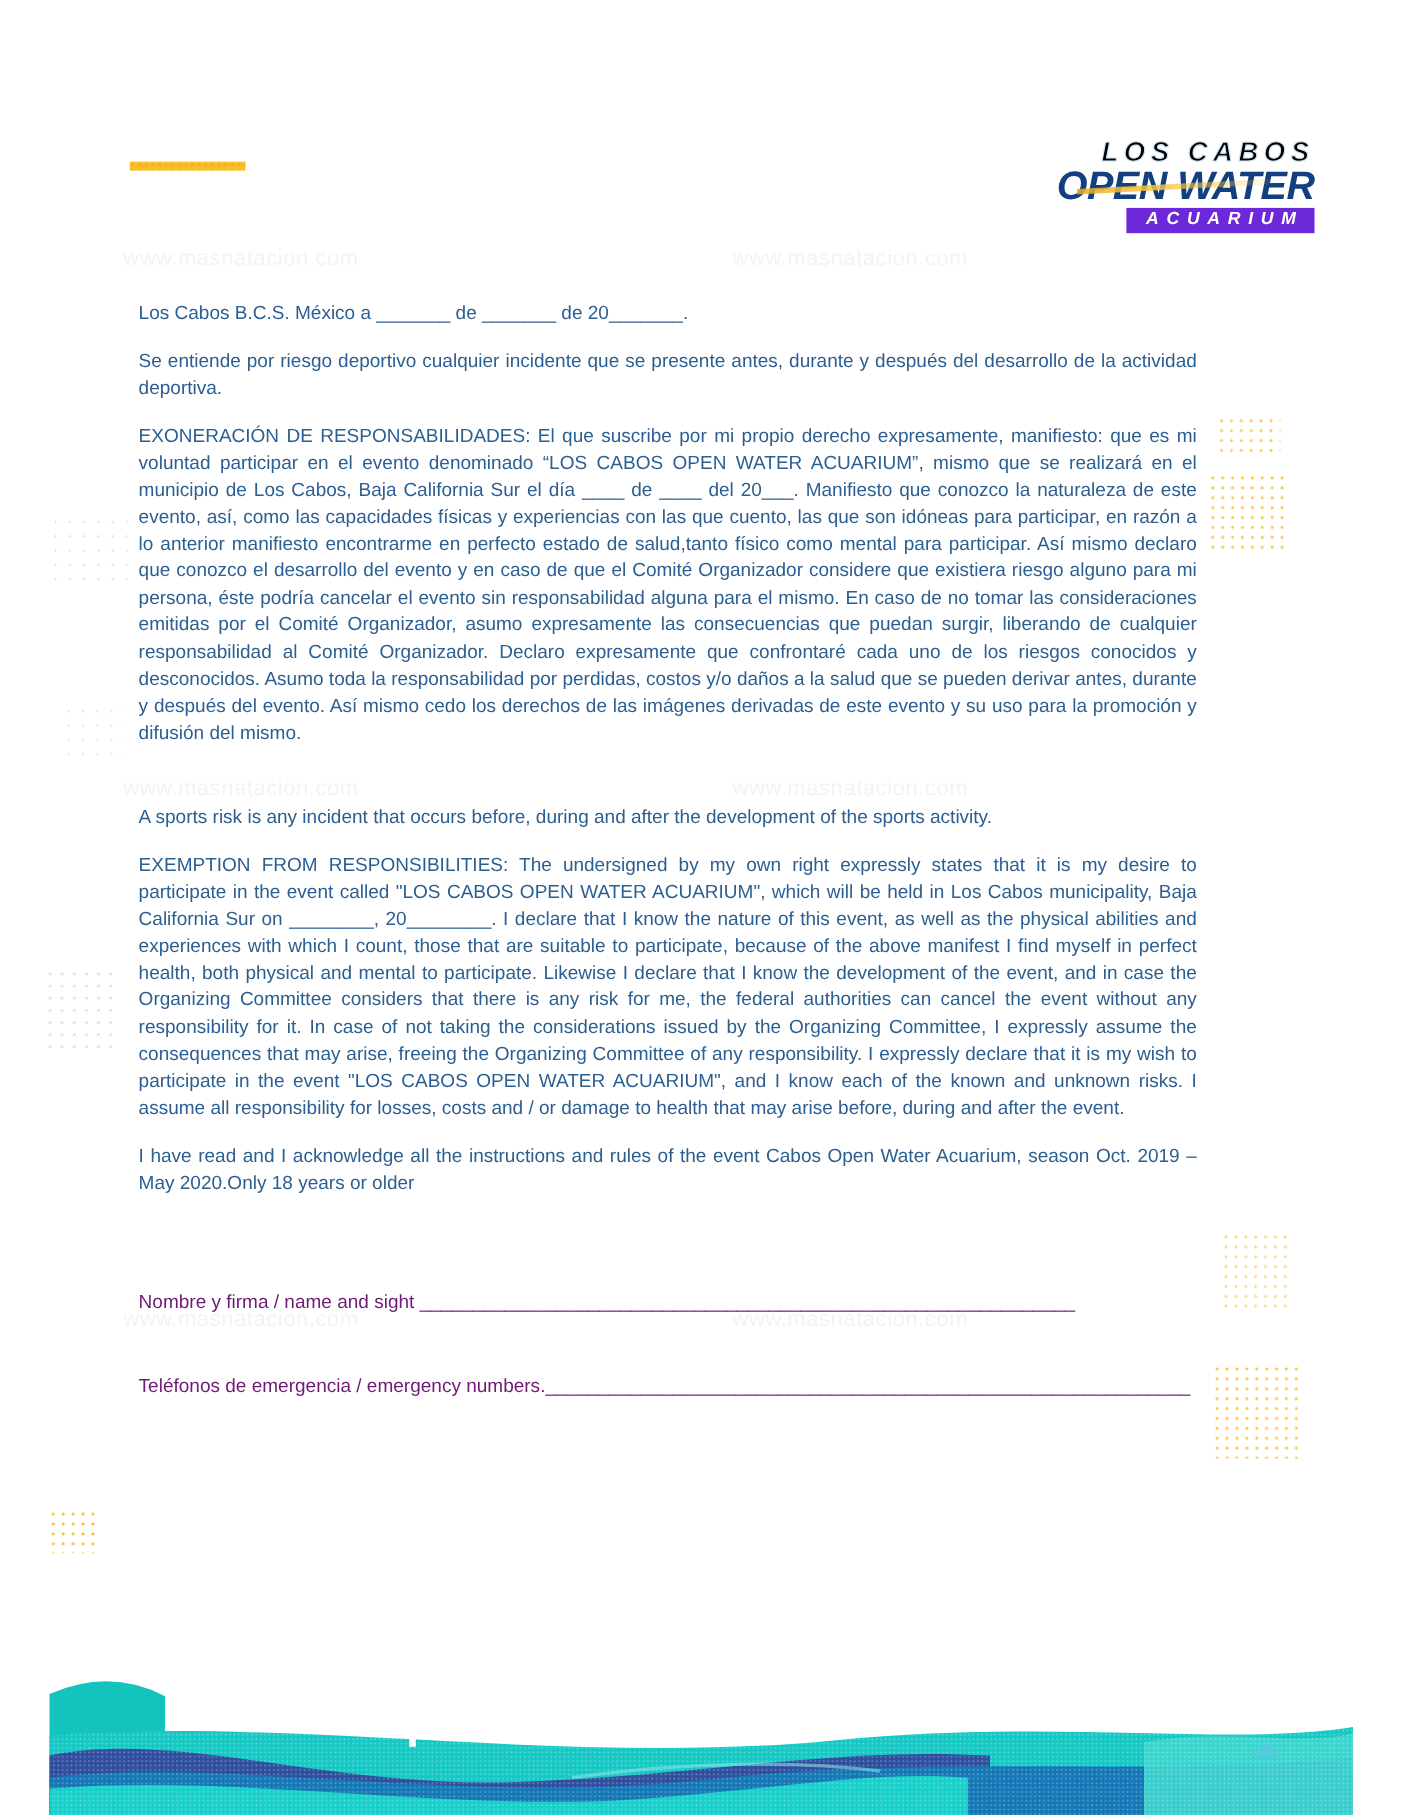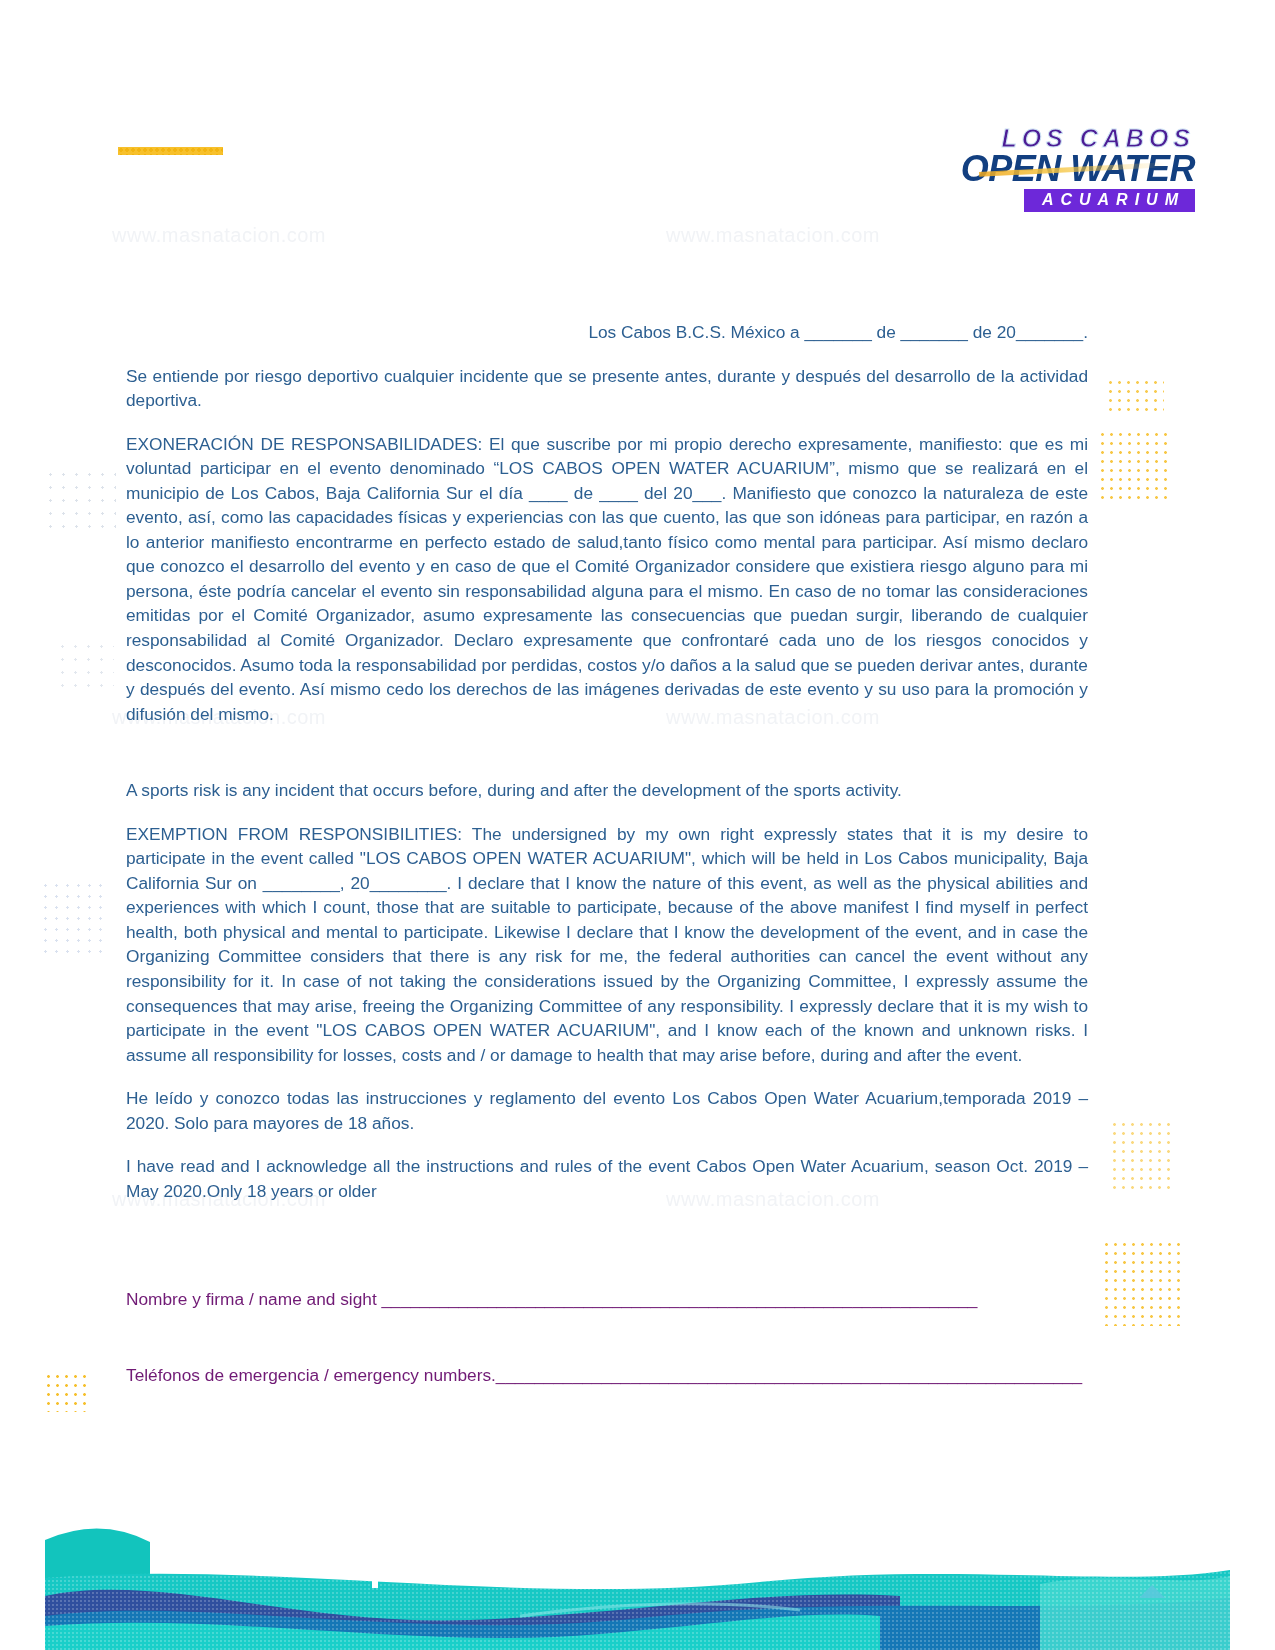--- a/index.html
+++ b/index.html
@@ -41,21 +41,21 @@
   
   #logo {
     position:absolute; right:80px; top:126px;
     width:245px; height:82px;
     text-align:right;
   }
   #logo .los-cabos {
     font-family:"Liberation Sans", sans-serif;
     font-weight:bold; font-style:italic;
     font-size:25px; letter-spacing:5px;
-    color:#4c1d95;
+    color:#000000;
     -webkit-text-stroke:1px #cfe4f5;
     text-shadow:0 0 0 #e9f3fb;
     line-height:1;
     margin:0 0 1px 0;
   }
   #logo .open-water {
     font-weight:bold; font-style:italic;
     font-size:36px; letter-spacing:-0.5px;
     color:#123f80;
     line-height:0.95;
@@ -99,21 +99,21 @@
     width:962px;
   }
   p.doc {
     margin:0 0 19px 0;
     font-size:17.3px;
     line-height:1.42;
     color:#2c5f91;
     text-align:justify;
     text-justify:inter-word;
   }
-  p.doc.nojust { text-align:right;margin-top:48px; }
+  p.doc.nojust { text-align:left; }
   .datline { margin-bottom:41px; }
 
   .sigblock { margin-top:84px; }
   .sigrow {
     font-size:17.3px; line-height:1.42; color:#701a75;
     margin-bottom:51px; white-space:nowrap;
   }
 
   
   #footer { position:absolute; left:0; bottom:0; width:1275px; height:230px; }
@@ -170,21 +170,20 @@
 
   <p class="doc nojust datline">Los Cabos B.C.S. México a _______ de _______ de 20_______.</p>
 
   <p class="doc">Se entiende por riesgo deportivo cualquier incidente que se presente antes, durante y después del desarrollo de la actividad deportiva.</p>
   <p class="doc">EXONERACIÓN DE RESPONSABILIDADES: El que suscribe por mi propio derecho expresamente, manifiesto: que es mi voluntad participar en el evento denominado “LOS CABOS OPEN WATER ACUARIUM”, mismo que se realizará en el municipio de Los Cabos, Baja California Sur el día ____ de ____ del 20___. Manifiesto que conozco la naturaleza de este evento, así, como las capacidades físicas y experiencias con las que cuento, las que son idóneas para participar, en razón a lo anterior manifiesto encontrarme en perfecto estado de salud,tanto físico como mental para participar. Así mismo declaro que conozco el desarrollo del evento y en caso de que el Comité Organizador considere que existiera riesgo alguno para mi persona, éste podría cancelar el evento sin responsabilidad alguna para el mismo. En caso de no tomar las consideraciones emitidas por el Comité Organizador, asumo expresamente las consecuencias que puedan surgir, liberando de cualquier responsabilidad al Comité Organizador. Declaro expresamente que confrontaré cada uno de los riesgos conocidos y desconocidos. Asumo toda la responsabilidad por perdidas, costos y/o daños a la salud que se pueden derivar antes, durante y después del evento. Así mismo cedo los derechos de las imágenes derivadas de este evento y su uso para la promoción y difusión del mismo.</p>
 
   <div style="height:33px"></div>
 
   <p class="doc">A sports risk is any incident that occurs before, during and after the development of the sports activity.</p>
   <p class="doc">EXEMPTION FROM RESPONSIBILITIES: The undersigned by my own right expressly states that it is my desire to participate in the event called "LOS CABOS OPEN WATER ACUARIUM", which will be held in Los Cabos municipality, Baja California Sur on ________, 20________. I declare that I know the nature of this event, as well as the physical abilities and experiences with which I count, those that are suitable to participate, because of the above manifest I find myself in perfect health, both physical and mental to participate. Likewise I declare that I know the development of the event, and in case the Organizing Committee considers that there is any risk for me, the federal authorities can cancel the event without any responsibility for it. In case of not taking the considerations issued by the Organizing Committee, I expressly assume the consequences that may arise, freeing the Organizing Committee of any responsibility. I expressly declare that it is my wish to participate in the event "LOS CABOS OPEN WATER ACUARIUM", and I know each of the known and unknown risks. I assume all responsibility for losses, costs and / or damage to health that may arise before, during and after the event.</p>
-  <p class="doc">He leído y conozco todas las instrucciones y reglamento del evento Los Cabos Open Water Acuarium,temporada 2019 – 2020. Solo para mayores de 18 años.</p>
   <p class="doc">I have read and I acknowledge all the instructions and rules of the event Cabos Open Water Acuarium, season Oct. 2019 – May 2020.Only 18 years or older</p>
 
   <div class="sigblock">
     <div class="sigrow">
       <span>Nombre y firma / name and sight </span><span>______________________________________________________________</span>
     </div>
     <div class="sigrow">
       <span>Teléfonos de emergencia / emergency numbers.</span><span>_____________________________________________________________</span>
     </div>
   </div>

